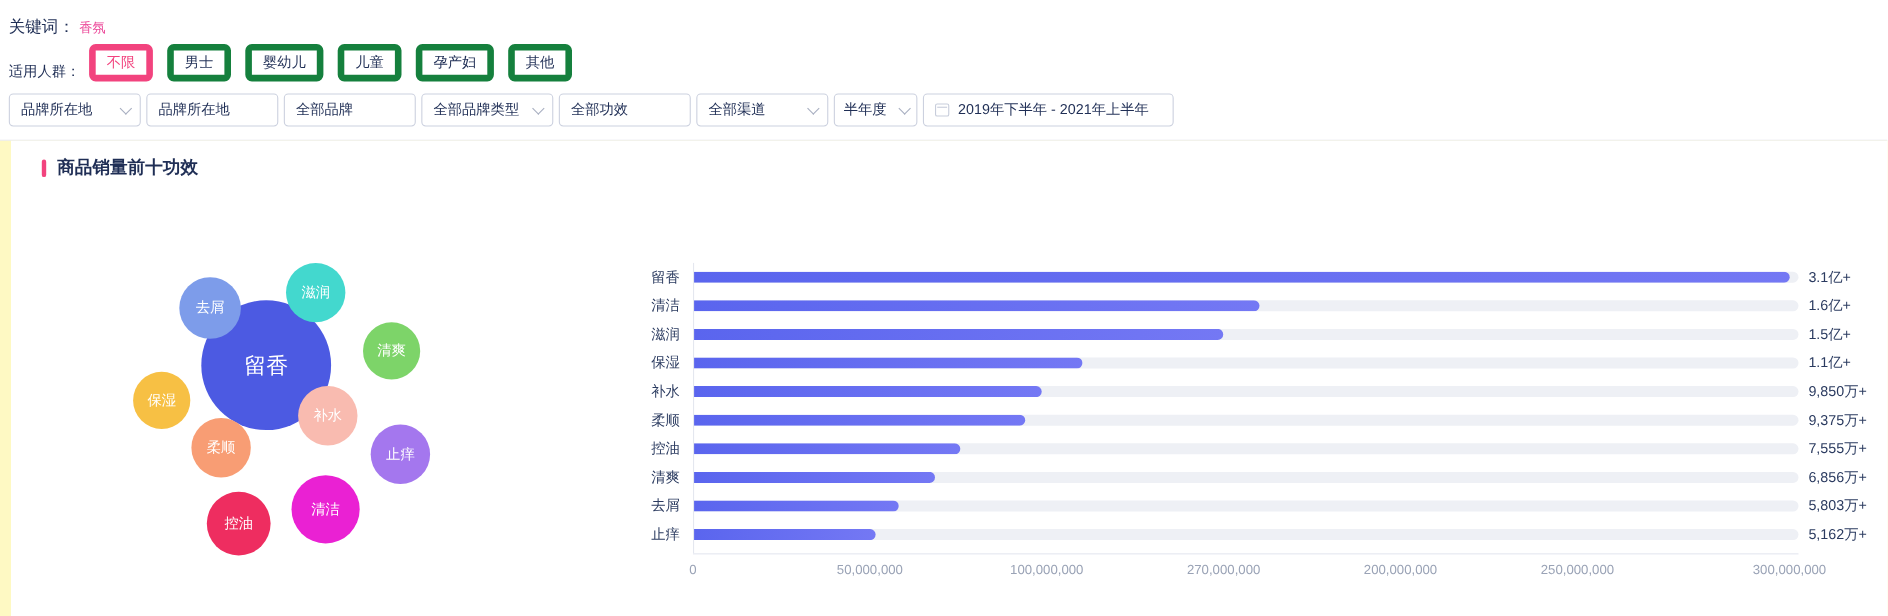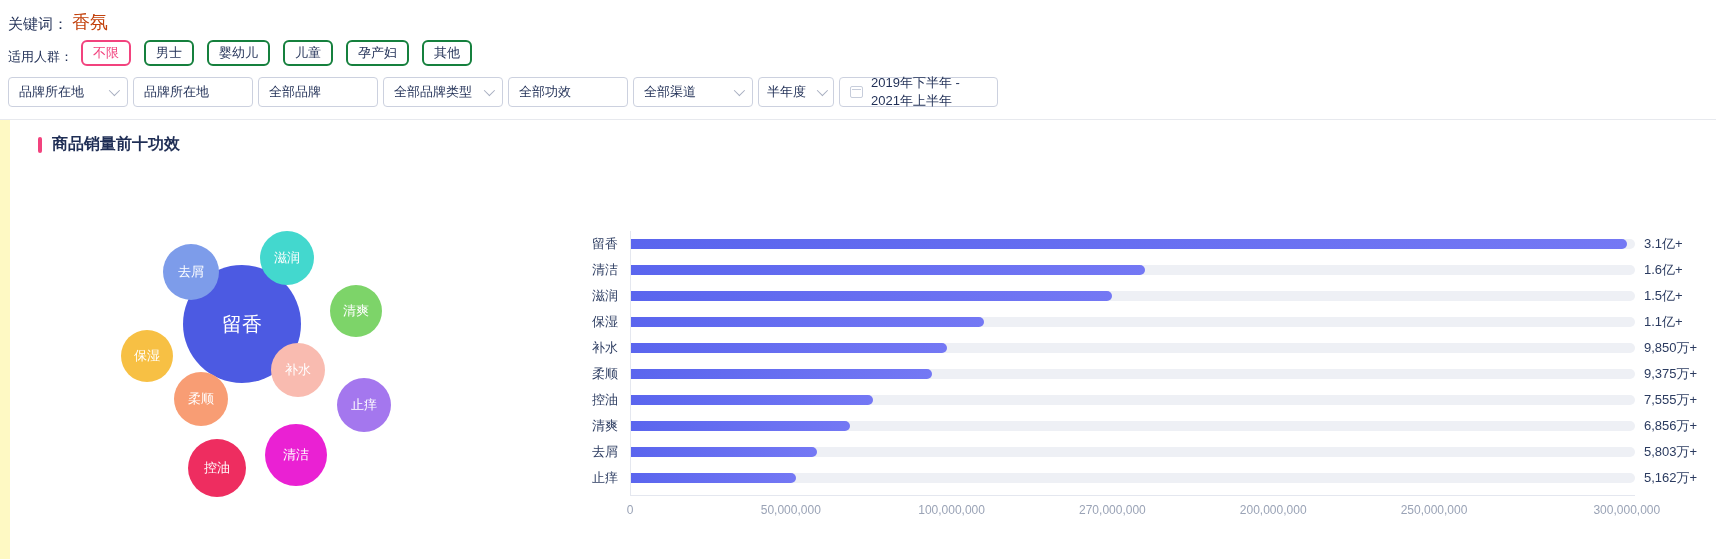--- a/index.html
+++ b/index.html
@@ -3,33 +3,33 @@
 <meta charset="utf-8">
 <style>
   * { margin:0; padding:0; box-sizing:border-box; }
   html,body { width:1716px; height:560px; overflow:hidden;
     font-family:"Liberation Sans","DejaVu Sans",sans-serif; background:#fff; }
 
   
   .filter-section { background:#fff; padding:8px 0 12px 8px; border-bottom:1px solid #e7e9ee; }
   .kw-row { display:flex; align-items:flex-end; height:26px; margin-bottom:6px; }
   .kw-label { font-size:15px; color:#1f2e55; }
-  .kw-value { font-size:18px; color:#c2410c; margin-left:4px; cursor:pointer; }
+  .kw-value { font-size:12px; color:#ec4899; margin-left:4px; cursor:pointer; }
   .crowd-row { display:flex; align-items:flex-end; margin-bottom:11px; }
   .crowd-label { font-size:13px; color:#1f2e55; margin-right:8px; }
   .pill { display:inline-flex; align-items:center; justify-content:center;
-    border:2px solid #15803d; border-radius:6px; background:#fff; color:#1f2e55;
+    border:6px solid #15803d; border-radius:6px; background:#fff; color:#1f2e55;
     font-size:13px; padding:3px 10px; margin-right:13px; cursor:pointer; line-height:16px; }
   .pill.active { border-color:#f2437e; color:#f2437e; }
   .selects-row { display:flex; align-items:center; }
   .filter-box { display:flex; align-items:center; justify-content:space-between;
     width:120px; height:30px; border:1px solid #ccd1df; border-radius:4px; background:#fff;
     font-size:13px; color:#1f2e55; padding:0 10px; margin-right:5px; cursor:pointer; }
   .filter-box.compact { width:76px; padding:0 8px; }
-  .filter-box.daterange { width:159px; justify-content:flex-start; cursor:pointer; }
+  .filter-box.daterange { width:228px; justify-content:flex-start; cursor:pointer; }
   .chevron { width:8px; height:8px; border-right:1.5px solid #a7aec0; border-bottom:1.5px solid #a7aec0;
     transform:rotate(45deg) translateY(-2px); flex:0 0 auto; margin-left:6px; }
   .cal-icon { width:13px; height:12px; border:1.5px solid #c7cddb; border-radius:2px;
     position:relative; margin-right:8px; flex:0 0 auto; }
   .cal-icon::before { content:""; position:absolute; left:1px; right:1px; top:2px;
     border-top:1.5px solid #c7cddb; }
 
   
   .page-body { background:#fef9c3; height:439px; padding-left:10px; }
   .card { position:relative; background:#fff; height:100%; width:1706px; }

